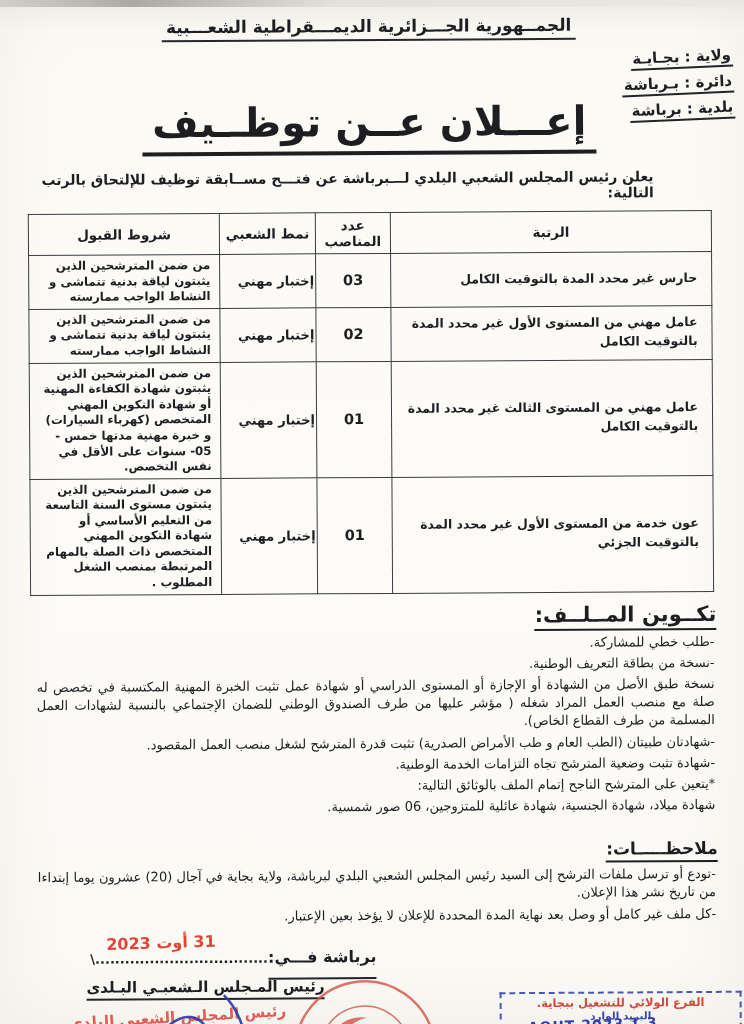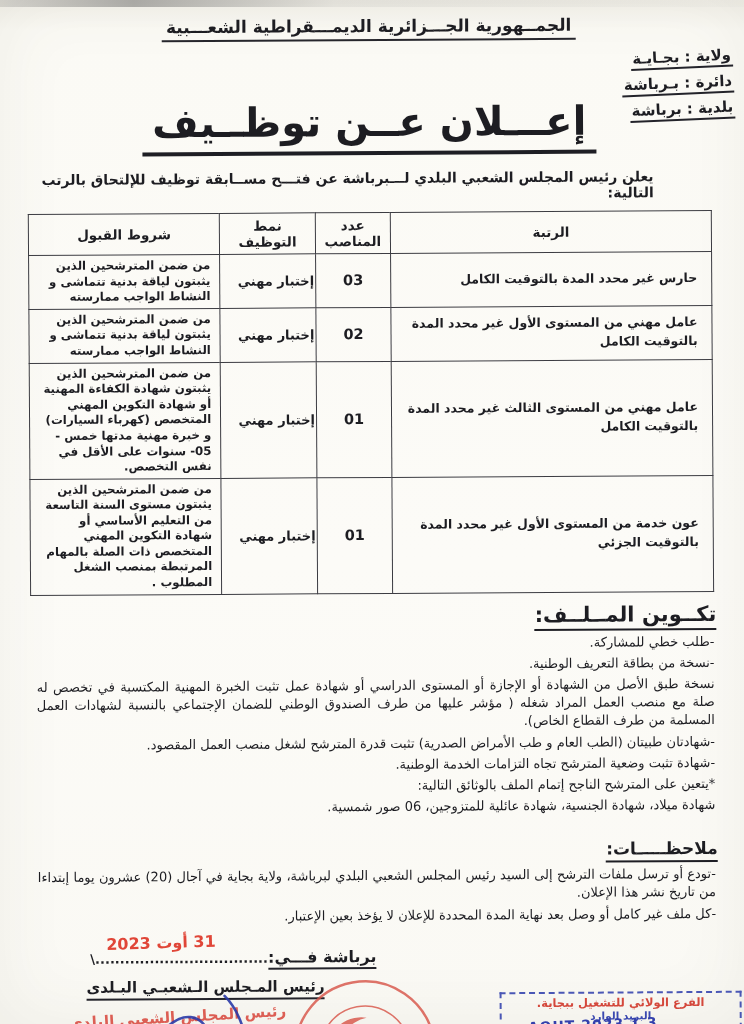--- a/index.html
+++ b/index.html
@@ -66,21 +66,21 @@
     margin:3px 30px 0 36px; font-size:13px; line-height:1.4;
     text-align:right; font-weight:500;
   }
   .doc-line.justify { text-align:justify; }
 
   .sig-area { position:relative; height:200px; margin-top:8px; }
   .place-date {
     position:absolute; top:14px; left:88px; z-index:2;
     font-size:16px; font-weight:bold; white-space:nowrap; direction:rtl;
   }
-  .place-date .pd-label { border-bottom:2.2px solid #23232a; padding-bottom:1px; }
+  .place-date .pd-label { border-bottom:2.2px solid #23232a; padding-bottom:11px; }
   .place-date .pd-dots { letter-spacing:1px; font-size:13px; }
   .date-stamp-red {
     position:absolute; top:-1px; left:104px; z-index:3;
     color:#e04638; font-size:16px; font-weight:bold; letter-spacing:2px;
     transform:rotate(-1.5deg); white-space:nowrap;
   }
   .signatory-title {
     position:absolute; top:44px; left:84px; z-index:2;
     font-size:15px; font-weight:bold; white-space:nowrap;
     border-bottom:2.2px solid #23232a; padding-bottom:2px;
@@ -131,21 +131,21 @@
       <colgroup>
         <col style="width:47%">
           <col style="width:11%">
           <col style="width:14%">
           <col style="width:28%">
       </colgroup>
       <tbody>
           <tr>
         <th>الرتبة</th>
         <th>عدد المناصب</th>
-        <th>نمط التوظيف</th>
+        <th>نمط الشعبي</th>
         <th>شروط القبول</th>
       </tr>
       <tr class="r1">
         <td class="rank">حارس غير محدد المدة بالتوقيت الكامل</td>
         <td class="count">03</td>
         <td class="mode">إختبار مهني</td>
         <td class="cond">من ضمن المترشحين الذين يثبتون لياقة بدنية تتماشى و النشاط الواجب ممارسته</td>
       </tr>
       <tr class="r2">
         <td class="rank">عامل مهني من المستوى الأول غير محدد المدة بالتوقيت الكامل</td>

